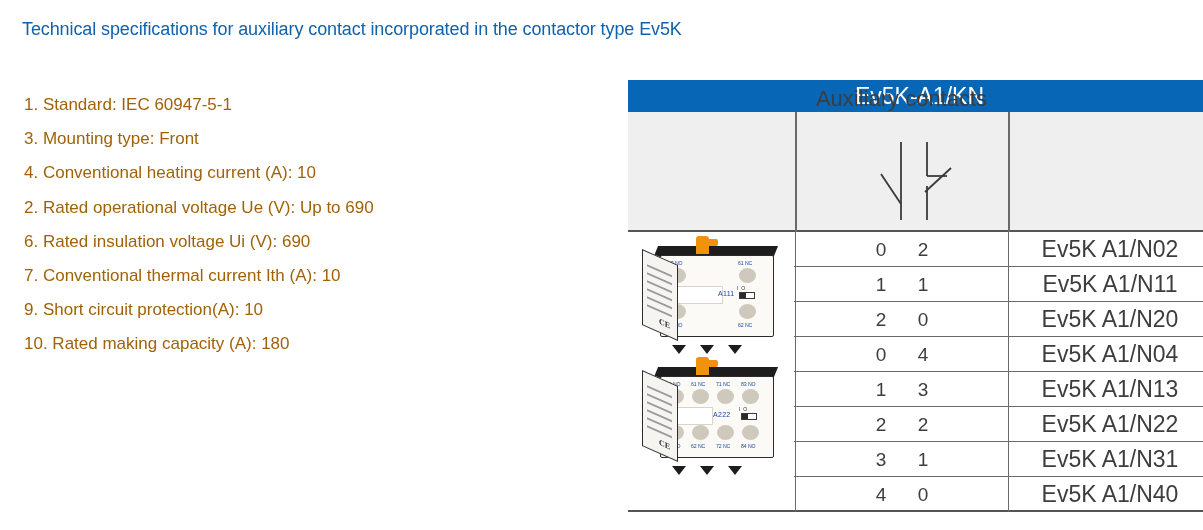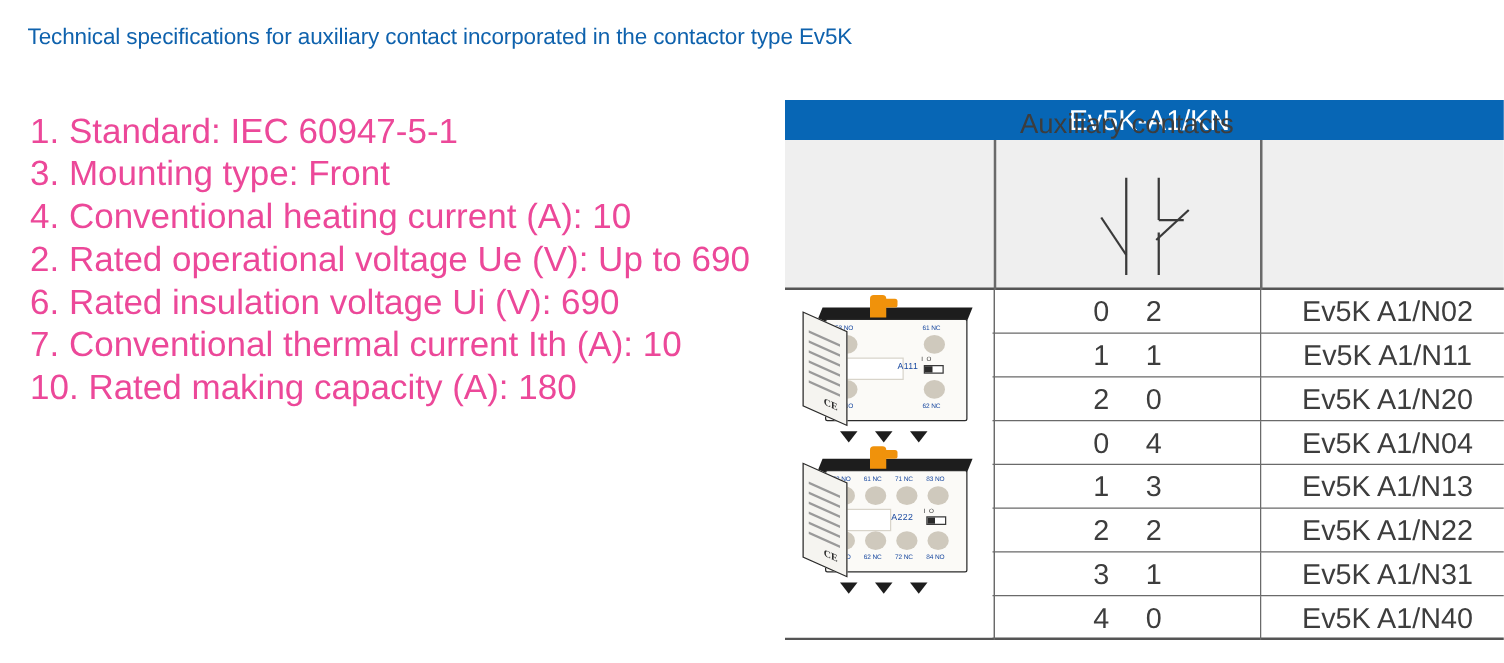--- a/index.html
+++ b/index.html
@@ -34,23 +34,23 @@
   #spec-list {
     position: absolute;
     left: 24px;
     top: 88px;
     width: 580px;
     list-style: none;
     margin: 0;
     padding: 0;
   }
   #spec-list li {
-    font-size: 28px;
+    font-size: 17px;
     line-height: 34.2px;
-    color: #ec4899;
+    color: #a16207;
     white-space: nowrap;
   }
 
   
   #spec-table {
     position: absolute;
     left: 628px;
     top: 80px;
     width: 583px;
     height: 432px;
@@ -133,21 +133,21 @@
     position: absolute;
     left: 0; top: 0;
     width: 167px; height: 35px;
   }
   .cell-aux {
     position: absolute;
     left: 167px; top: 0;
     width: 213px; height: 35px;
     border-left: 1.6px solid #6a6a6a;
     box-sizing: border-box;
-    font-size: 23px;
+    font-size: 19px;
     line-height: 35px;
     color: #3d3d3d;
     text-align: center;
   }
   .cell-aux .d1,
   .cell-aux .d2 {
     display: inline-block;
     width: 26px;
     text-align: center;
   }
@@ -307,20 +307,21 @@
 
 <div id="page-title">Technical specifications for auxiliary contact incorporated in the contactor type Ev5K</div>
 
 <ul id="spec-list">
   <li>1. Standard: IEC 60947-5-1</li>
   <li>3. Mounting type: Front</li>
   <li>4. Conventional heating current (A): 10</li>
   <li>2. Rated operational voltage Ue (V): Up to 690</li>
   <li>6. Rated insulation voltage Ui (V): 690</li>
   <li>7. Conventional thermal current Ith (A): 10</li>
+  <li>9. Short circuit protection(A): 10</li>
   <li>10. Rated making capacity (A): 180</li>
 </ul>
 
 <div id="spec-table">
 
   <div class="tbl-headbar">Ev5K-A1/KN</div>
 
   <div class="tbl-subhead"></div>
   <div class="vrule-head" id="vrule-head-1"></div>
   <div class="vrule-head" id="vrule-head-2"></div>

